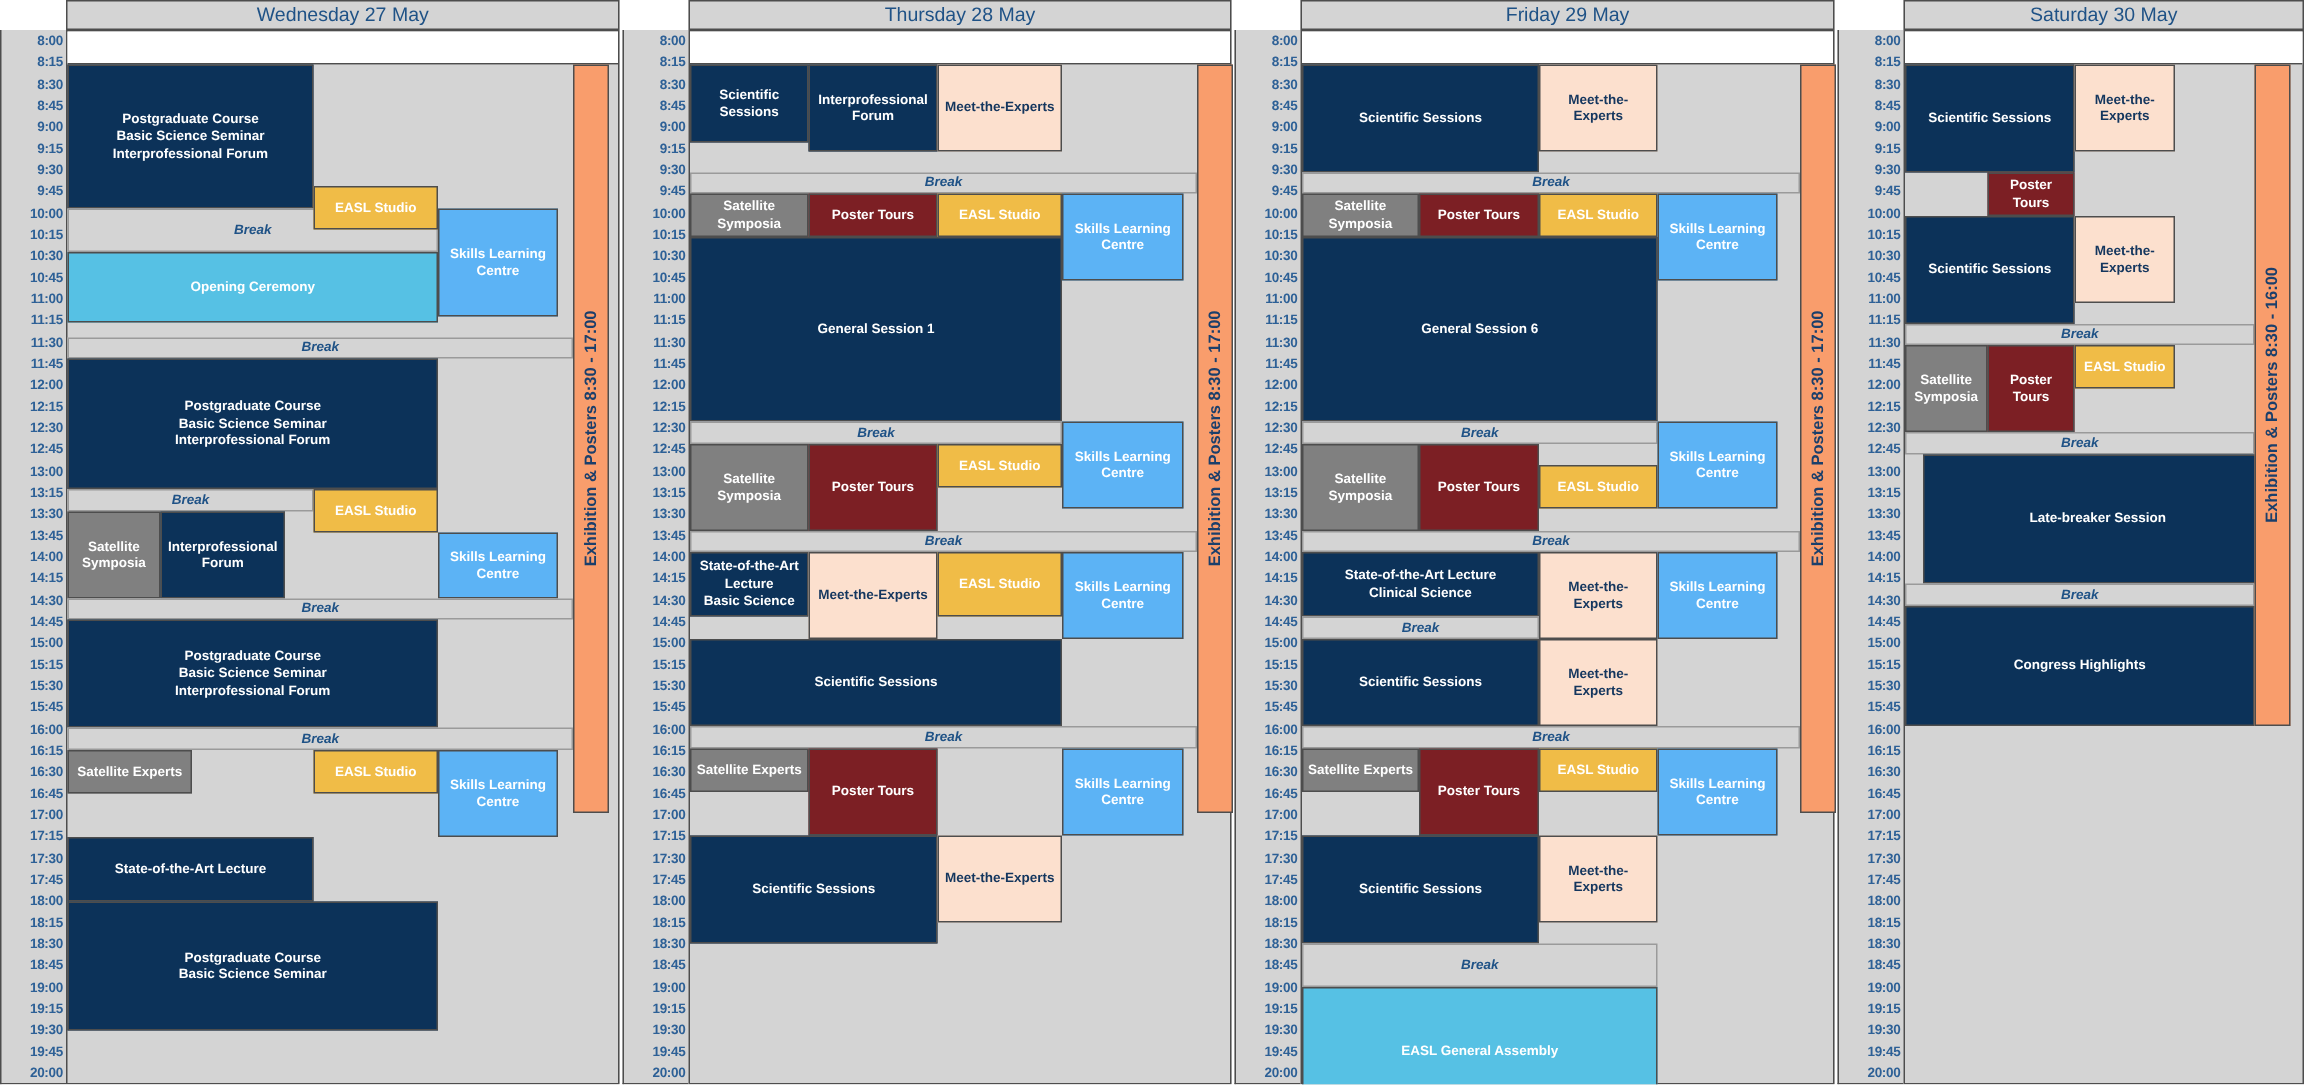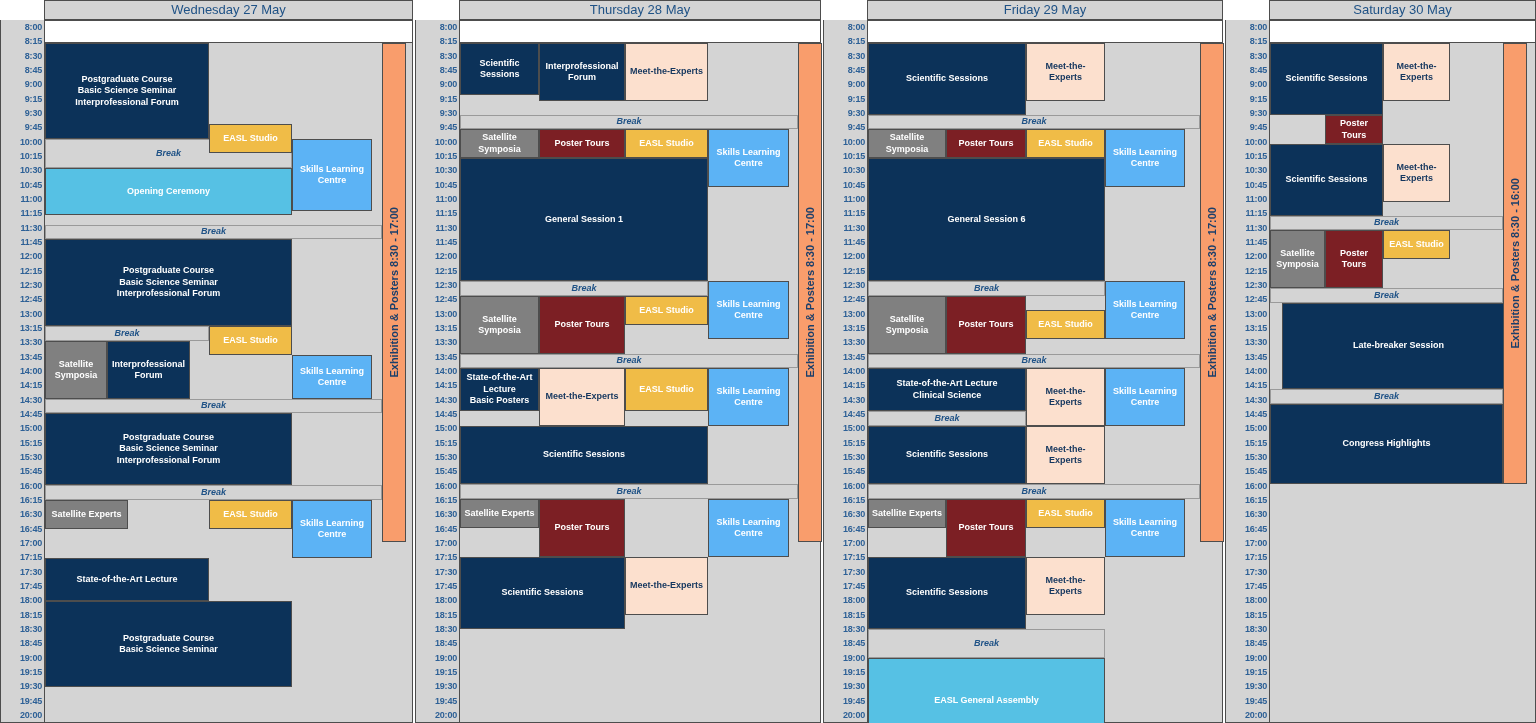--- a/index.html
+++ b/index.html
@@ -260,21 +260,21 @@
         <div class="tick" style="top: 603.986px;">18:30</div>
         <div class="tick" style="top: 618.319px;">18:45</div>
         <div class="tick" style="top: 632.652px;">19:00</div>
         <div class="tick" style="top: 646.985px;">19:15</div>
         <div class="tick" style="top: 661.318px;">19:30</div>
         <div class="tick" style="top: 675.651px;">19:45</div>
         <div class="tick" style="top: 689.984px;">20:00</div>
       </div>
       <div class="canvas" style="left: 44px; top: 20px; width: 362px; height: 703px;">
         <div class="top-blank" style="height: 22px;"></div>
-        <div class="blk c-navy" style="left: 0px; top: 22px; width: 79px; height: 52px; text-align: right;">Scientific
+        <div class="blk c-navy" style="left: 0px; top: 22px; width: 79px; height: 52px;">Scientific
 Sessions</div>
         <div class="blk c-navy" style="left: 79px; top: 22px; width: 86px; height: 58px;">Interprofessional
 Forum</div>
         <div class="blk c-peach" style="left: 165px; top: 22px; width: 83px; height: 58px;">Meet-the-Experts</div>
         <div class="blk c-break" style="left: 0px; top: 94px; width: 338px; height: 14px;">Break</div>
         <div class="blk c-gray" style="left: 0px; top: 108px; width: 79px; height: 29px;">Satellite
 Symposia</div>
         <div class="blk c-maroon" style="left: 79px; top: 108px; width: 86px; height: 29px;">Poster Tours</div>
         <div class="blk c-gold" style="left: 165px; top: 108px; width: 83px; height: 29px;">EASL Studio</div>
         <div class="blk c-blue" style="left: 248px; top: 108px; width: 81px; height: 58px;">Skills Learning
@@ -283,21 +283,21 @@
         <div class="blk c-break" style="left: 0px; top: 260px; width: 248px; height: 15px;">Break</div>
         <div class="blk c-gray" style="left: 0px; top: 275px; width: 79px; height: 58px;">Satellite
 Symposia</div>
         <div class="blk c-maroon" style="left: 79px; top: 275px; width: 86px; height: 58px;">Poster Tours</div>
         <div class="blk c-gold" style="left: 165px; top: 275px; width: 83px; height: 29px;">EASL Studio</div>
         <div class="blk c-blue" style="left: 248px; top: 260px; width: 81px; height: 58px;">Skills Learning
 Centre</div>
         <div class="blk c-break" style="left: 0px; top: 333px; width: 338px; height: 14px;">Break</div>
         <div class="blk c-navy" style="left: 0px; top: 347px; width: 79px; height: 43px;">State-of-the-Art
 Lecture
-Basic Posters</div>
+Basic Science</div>
         <div class="blk c-peach" style="left: 79px; top: 347px; width: 86px; height: 58px;">Meet-the-Experts</div>
         <div class="blk c-gold" style="left: 165px; top: 347px; width: 83px; height: 43px;">EASL Studio</div>
         <div class="blk c-blue" style="left: 248px; top: 347px; width: 81px; height: 58px;">Skills Learning
 Centre</div>
         <div class="blk c-navy" style="left: 0px; top: 405px; width: 248px; height: 58px;">Scientific Sessions</div>
         <div class="blk c-break" style="left: 0px; top: 463px; width: 338px; height: 15px;">Break</div>
         <div class="blk c-gray" style="left: 0px; top: 478px; width: 79px; height: 29px;">Satellite Experts</div>
         <div class="blk c-maroon" style="left: 79px; top: 478px; width: 86px; height: 58px;">Poster Tours</div>
         <div class="blk c-blue" style="left: 248px; top: 478px; width: 81px; height: 58px;">Skills Learning
 Centre</div>

